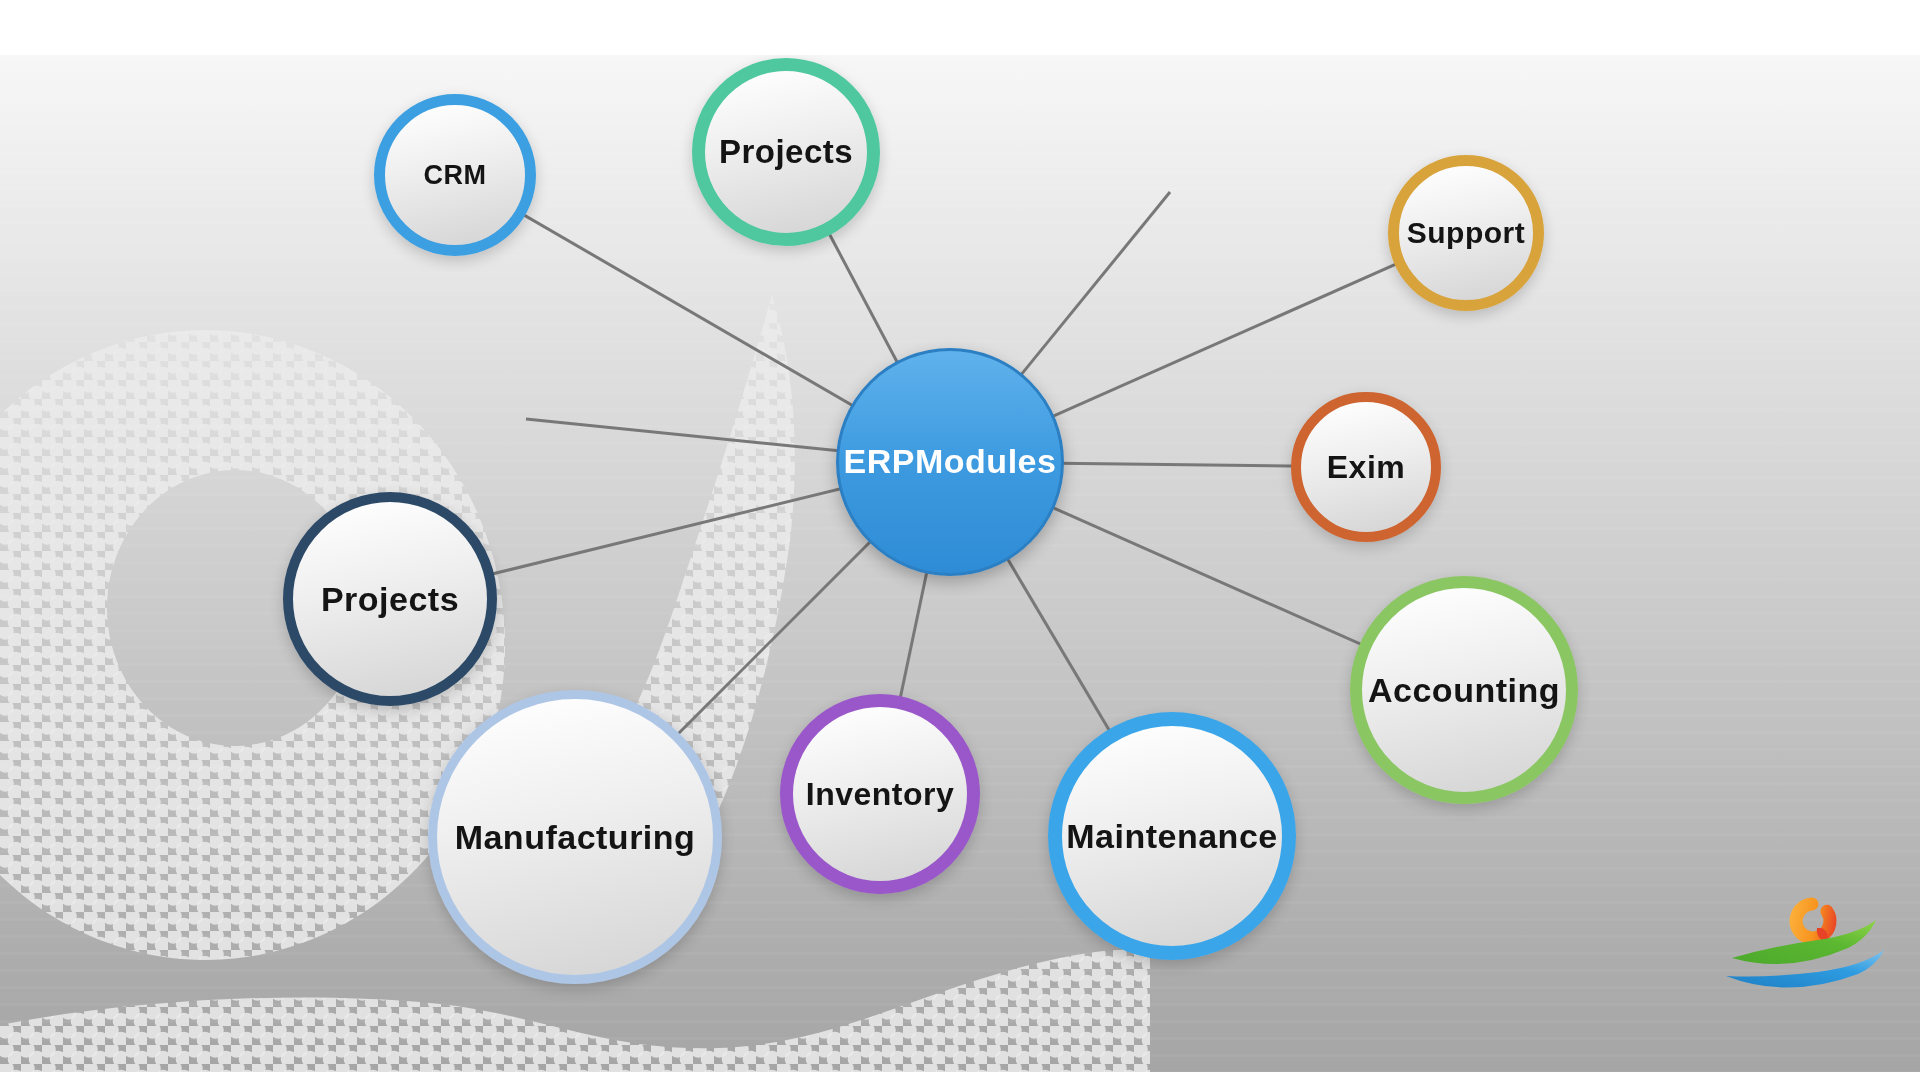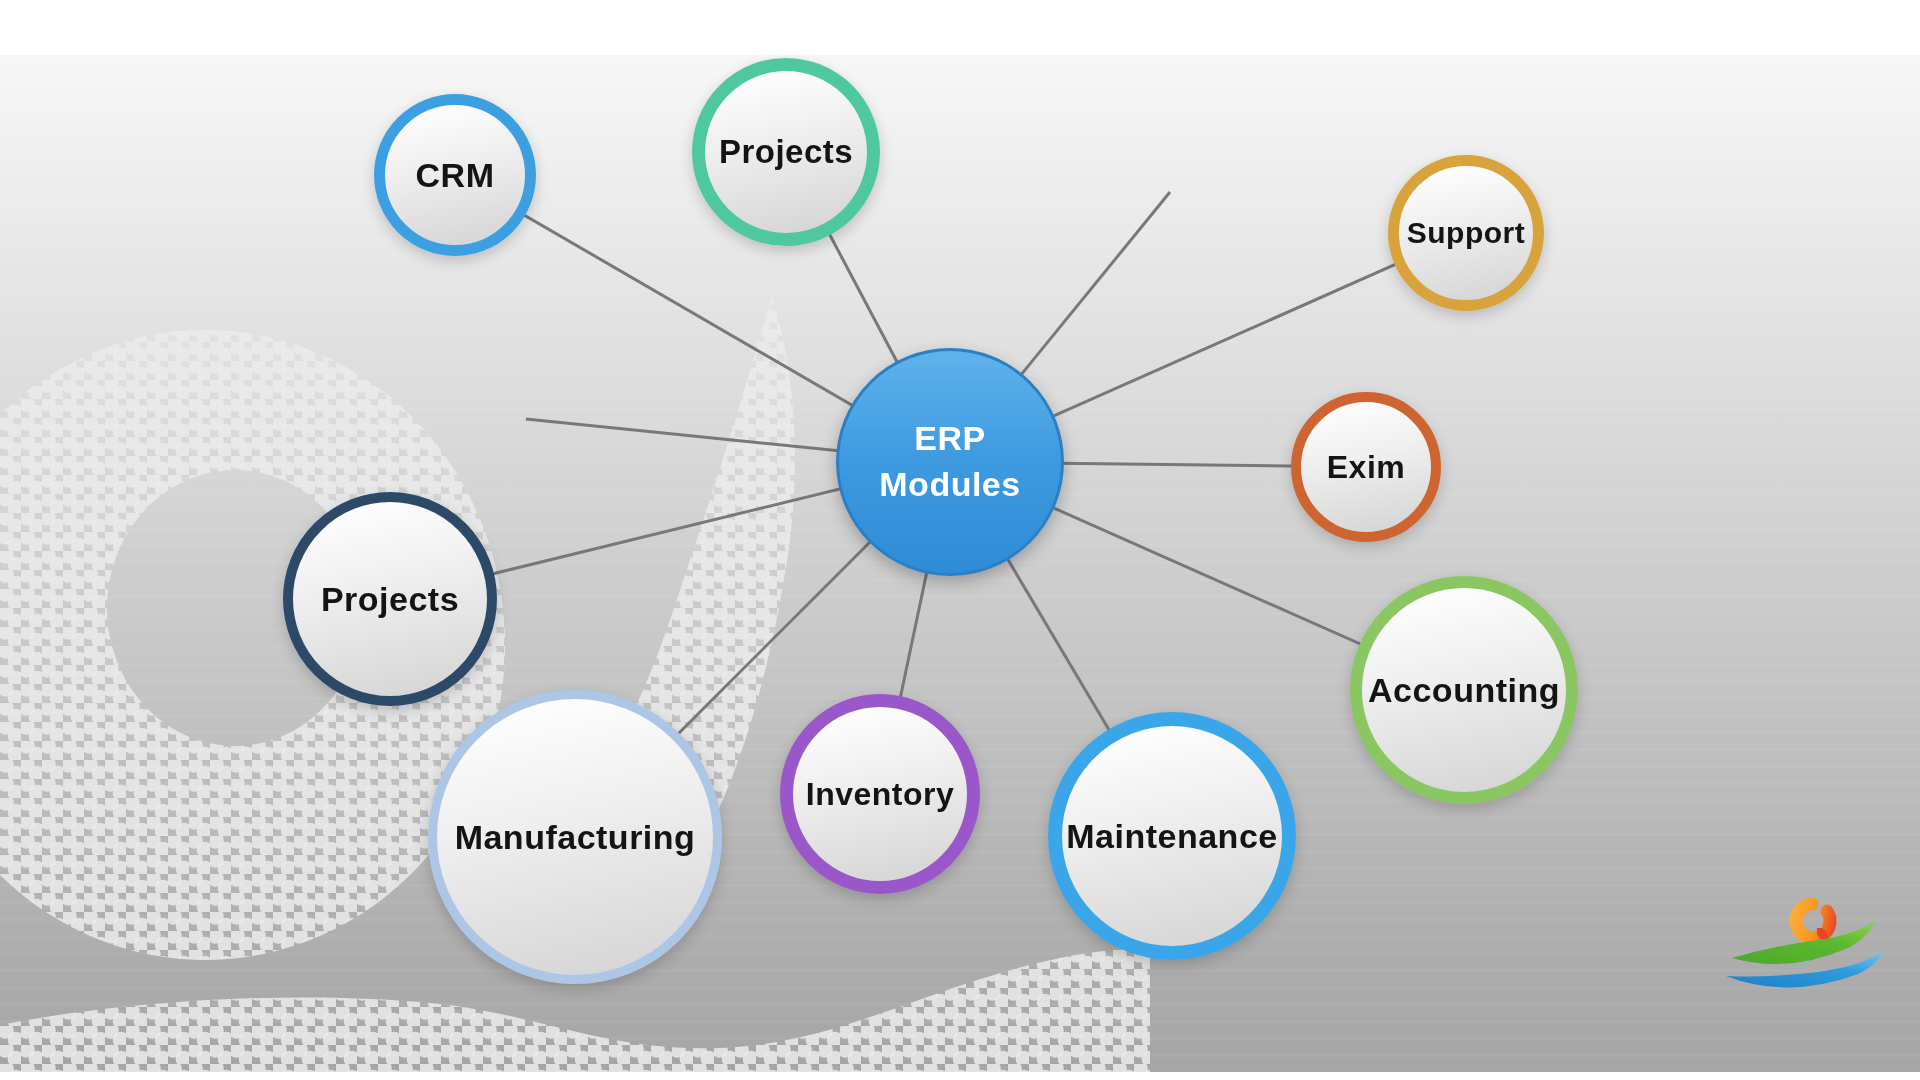--- a/index.html
+++ b/index.html
@@ -61,21 +61,21 @@
     letter-spacing: 0.5px;
   }
   #center-node {
     position: absolute;
     box-sizing: border-box;
     border-radius: 50%;
     border: 3px solid #2B7FC2;
     background: linear-gradient(180deg, #5FB2EC 0%, #3E9BE0 48%, #2E8CD6 100%);
     box-shadow: 0 6px 16px rgba(0,0,0,0.25);
     display: flex;
-    flex-direction: column;
+    flex-direction: row;
     align-items: center;
     justify-content: center;
     text-align: center;
     font-weight: 700;
     color: #ffffff;
     letter-spacing: 0.5px;
     line-height: 1.35;
     z-index: 3;
   }
   #brand-logo {
@@ -128,21 +128,21 @@
       <line x1="950" y1="462" x2="575" y2="837" stroke="#787878" stroke-width="3"></line>
       <line x1="950" y1="462" x2="880" y2="794" stroke="#787878" stroke-width="3"></line>
       <line x1="950" y1="462" x2="1172" y2="836" stroke="#787878" stroke-width="3"></line>
     </svg>
 
   <div id="nodes-layer">
     <div id="center-node" style="left: 836px; top: 348px; height: 228px; width: 228px; font-size: 34px;">
       <span>ERP</span>
       <span>Modules</span>
     </div>
-  <div class="node" style="left: 374px; top: 94px; height: 162px; width: 162px; border-width: 11px; border-color: rgb(60, 159, 225); font-size: 34px;">
+  <div class="node" style="left: 374px; top: 94px; height: 162px; width: 162px; border-width: 11px; border-color: rgb(60, 159, 225); font-size: 27px;">
         <span>CRM</span>
       </div>
       <div class="node" style="left: 692px; top: 58px; height: 188px; width: 188px; border-width: 13px; border-color: rgb(79, 200, 160); font-size: 33px;">
         <span>Projects</span>
       </div>
       <div class="node" style="left: 1388px; top: 155px; height: 156px; width: 156px; border-width: 11px; border-color: rgb(217, 163, 60); font-size: 30px;">
         <span>Support</span>
       </div>
       <div class="node" style="left: 1291px; top: 392px; height: 150px; width: 150px; border-width: 10px; border-color: rgb(206, 100, 48); font-size: 32px; justify-content: center;">
         <span>Exim</span>

